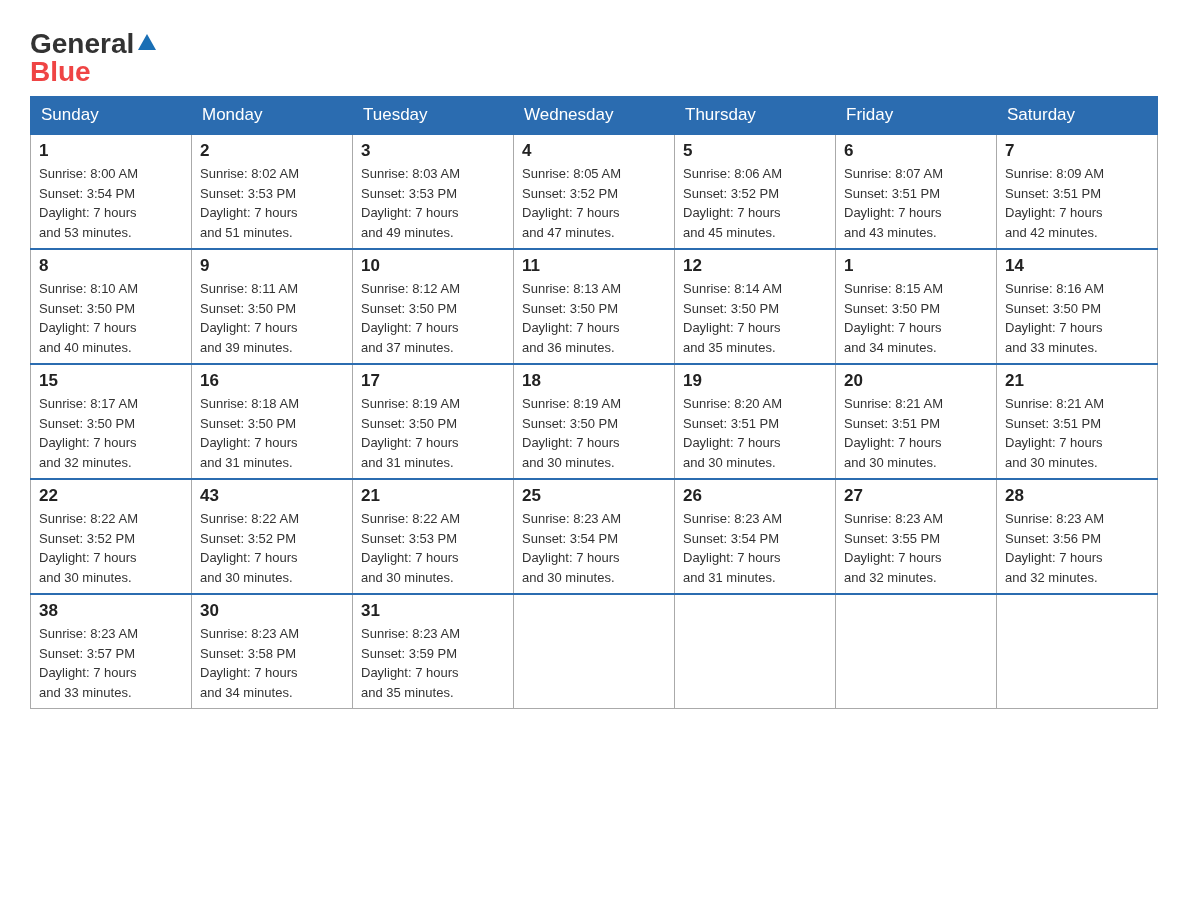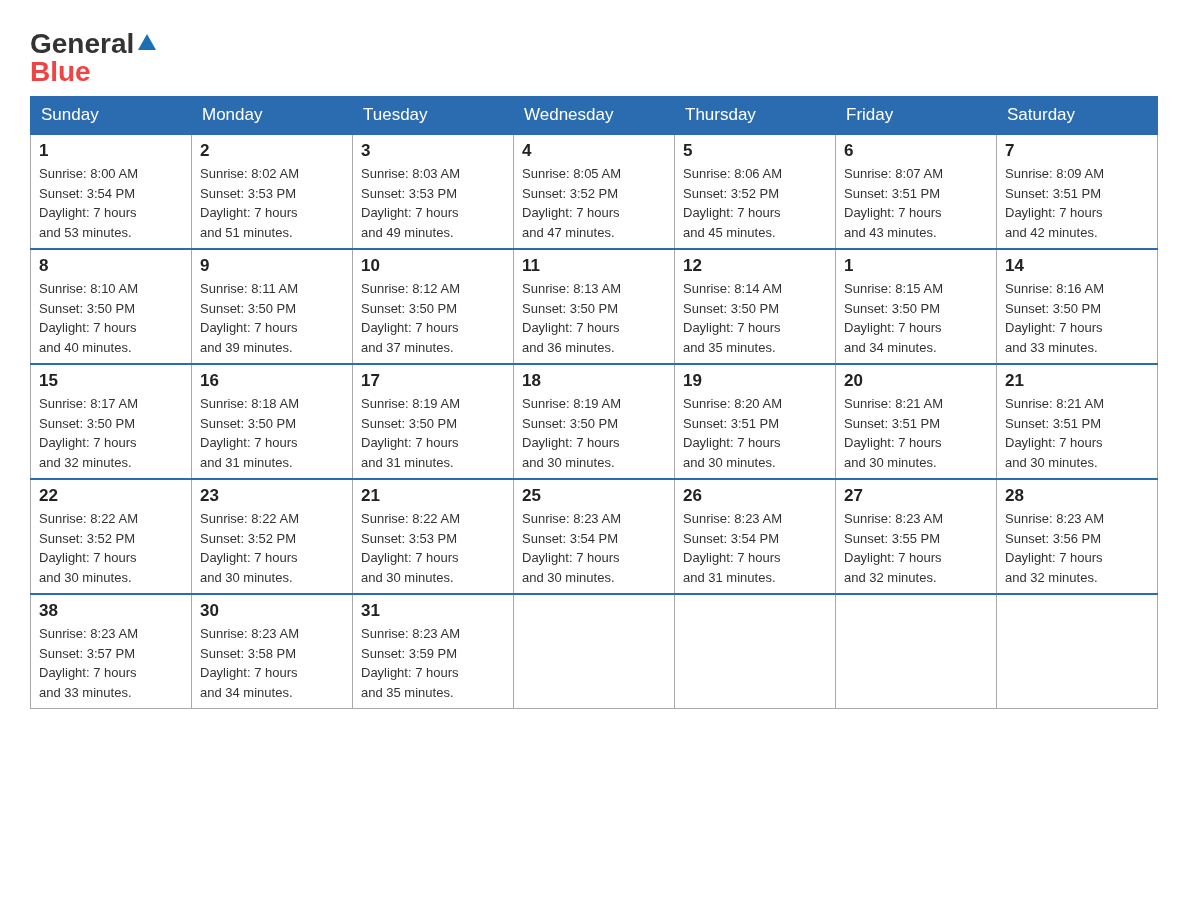--- a/index.html
+++ b/index.html
@@ -209,21 +209,21 @@
           <span class="day-number">21</span>
           <div class="day-info">Sunrise: 8:21 AM<br>Sunset: 3:51 PM<br>Daylight: 7 hours<br>and 30 minutes.</div>
         </td>
       </tr>
       <tr class="week-row">
         <td>
           <span class="day-number">22</span>
           <div class="day-info">Sunrise: 8:22 AM<br>Sunset: 3:52 PM<br>Daylight: 7 hours<br>and 30 minutes.</div>
         </td>
         <td>
-          <span class="day-number">23</span>
+          <span class="day-number">43</span>
           <div class="day-info">Sunrise: 8:22 AM<br>Sunset: 3:52 PM<br>Daylight: 7 hours<br>and 30 minutes.</div>
         </td>
         <td>
           <span class="day-number">21</span>
           <div class="day-info">Sunrise: 8:22 AM<br>Sunset: 3:53 PM<br>Daylight: 7 hours<br>and 30 minutes.</div>
         </td>
         <td>
           <span class="day-number">25</span>
           <div class="day-info">Sunrise: 8:23 AM<br>Sunset: 3:54 PM<br>Daylight: 7 hours<br>and 30 minutes.</div>
         </td>

